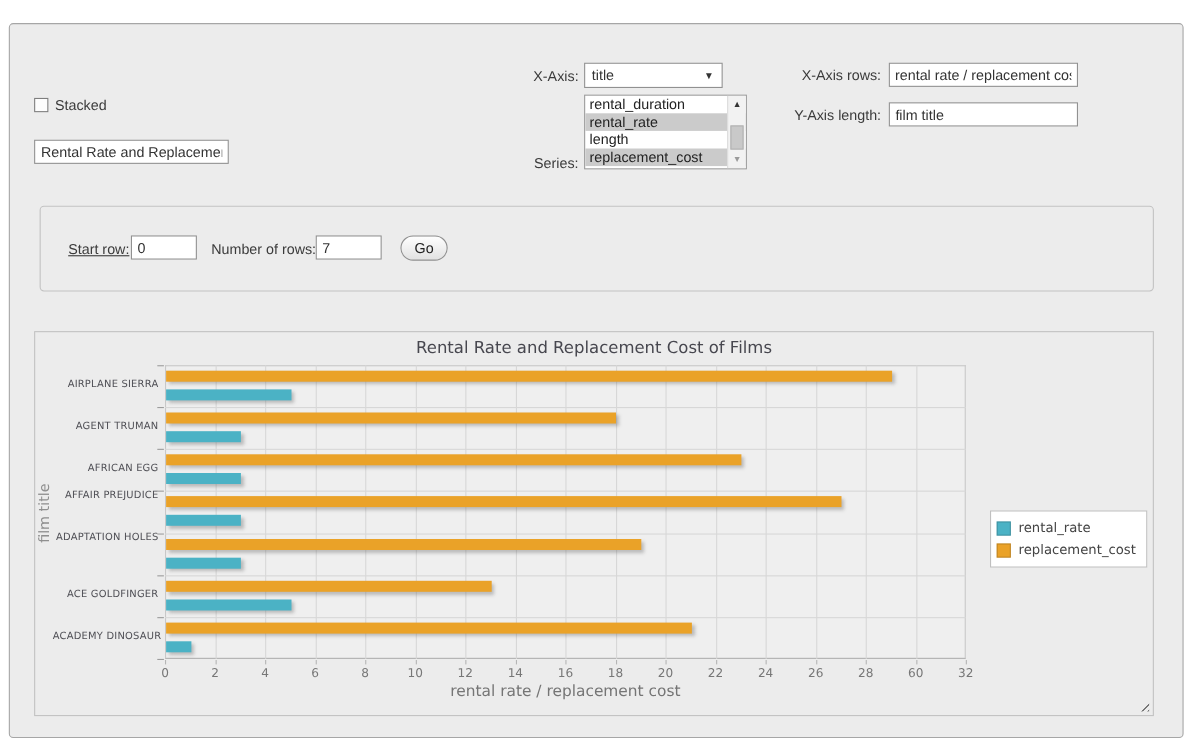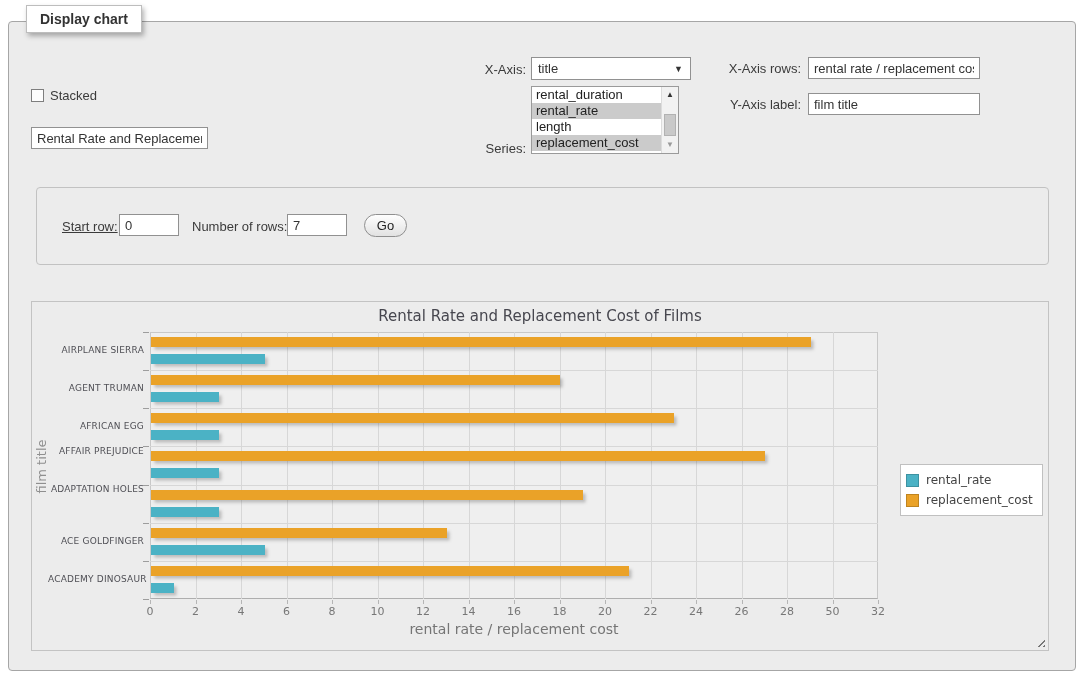--- a/index.html
+++ b/index.html
@@ -26,21 +26,21 @@
   .radio-label { font-size:13px; color:#3b3b3b; }
   .check-row { position:absolute; left:22px; top:66px; display:flex; align-items:center; gap:6px; }
   .checkbox { width:13px; height:13px; border:1px solid #7e7e7e; background:#fdfdfd; }
 
   
   .tinput { position:absolute; height:22px; border:1px solid #919191; background:#fff;
     font-family:"Liberation Sans",sans-serif; font-size:13px; color:#333;
     padding:2px 5px; border-radius:0; }
 
   
-  .selectbox { position:absolute; left:522px; top:35px; width:160px; height:23px;
+  .selectbox { position:absolute; left:522px; top:35px; width:126px; height:23px;
     border:1px solid #919191; background:#fff; display:flex; align-items:center; }
   .selectbox .sel-text { flex:1; font-size:13px; color:#333; padding-left:6px; }
   .selectbox .sel-arrow { font-size:9px; color:#333; padding-right:7px; }
 
   
   .listbox { position:absolute; left:522px; top:64px; width:148px; height:68px;
     border:1px solid #9a9a9a; background:#fff; overflow:hidden; }
   .lb-opt { height:16px; line-height:16px; font-size:13px; color:#222;
     padding-left:4px; white-space:nowrap; }
   .lb-opt.sel { background:#cbcbcb; }
@@ -89,21 +89,20 @@
   .legend-label { font-family:"DejaVu Sans",sans-serif; font-size:12px; color:#444;
     white-space:nowrap; }
   .resize-handle { position:absolute; right:3px; bottom:3px; width:11px; height:11px;
     background:repeating-linear-gradient(315deg, #777 0 1.5px, transparent 1.5px 4px);
     clip-path:polygon(100% 0, 100% 100%, 0 100%); }
 </style>
 </head>
 <body>
 
 <div class="panel">
-  <div class="panel-legend">Display chart</div>
 
 
   <div class="check-row">
     <span class="checkbox"></span>
     <span class="radio-label">Stacked</span>
   </div>
 
   <input class="tinput" style="left: 22px; top: 105px; width: 177px;" value="Rental Rate and Replacement Cost of Films">
 
   <div class="lbl ralign" style="left:420px; top:40px; width:97px;">X-Axis:</div>
@@ -123,21 +122,21 @@
     <div class="lb-scroll">
       <div class="lb-up">▲</div>
       <div class="lb-thumb"></div>
       <div class="lb-down">▼</div>
     </div>
   </div>
 
   <div class="lbl ralign" style="left:700px; top:39px; width:92px;">X-Axis rows:</div>
   <input class="tinput" style="left: 799px; top: 35px; width: 172px;" value="rental rate / replacement cost">
 
-  <div class="lbl ralign" style="left:700px; top:75px; width:92px;">Y-Axis label:</div>
+  <div class="lbl ralign" style="left:700px; top:75px; width:92px;">Y-Axis length:</div>
   <input class="tinput" style="left: 799px; top: 71px; width: 172px;" value="film title">
 
   <div class="rows-box">
     <div class="lbl" style="left:25px; top:31px;text-decoration:underline;">Start row:</div>
     <input class="tinput" style="left: 82px; top: 26px; width: 60px;" value="0">
     <div class="lbl" style="left:155px; top:31px;">Number of rows:</div>
     <input class="tinput" style="left: 250px; top: 26px; width: 60px;" value="7">
     <div class="go-btn">Go</div>
   </div>
 
@@ -184,21 +183,21 @@
         <div class="xtickmark" style="left: 664px;"></div>
         <div class="xtick-label" style="left: 664px;">24</div>
         <div class="vgrid" style="left: 709.5px; top: 30px; height: 267px; position: absolute;"></div>
         <div class="xtickmark" style="left: 709.5px;"></div>
         <div class="xtick-label" style="left: 709.5px;">26</div>
         <div class="vgrid" style="left: 755px; top: 30px; height: 267px; position: absolute;"></div>
         <div class="xtickmark" style="left: 755px;"></div>
         <div class="xtick-label" style="left: 755px;">28</div>
         <div class="vgrid" style="left: 800.5px; top: 30px; height: 267px; position: absolute;"></div>
         <div class="xtickmark" style="left: 800.5px;"></div>
-        <div class="xtick-label" style="left: 800.5px;">50</div>
+        <div class="xtick-label" style="left: 800.5px;">60</div>
         <div class="xtickmark" style="left: 846px;"></div>
         <div class="xtick-label" style="left: 846px;">32</div>
         <div class="cat-label" style="top: 43.0714px;">AIRPLANE SIERRA</div>
         <div class="bar" style="left: 119px; top: 35px; width: 659.522px; background: rgb(234, 162, 40);"></div>
         <div class="bar" style="left: 119px; top: 52px; width: 113.523px; background: rgb(75, 178, 197);"></div>
         <div class="hgrid" style="left: 118px; top: 68.1429px; width: 728px; position: absolute;"></div>
         <div class="cat-label" style="top: 81.2143px;">AGENT TRUMAN</div>
         <div class="bar" style="left: 119px; top: 73.1429px; width: 409.272px; background: rgb(234, 162, 40);"></div>
         <div class="bar" style="left: 119px; top: 90.1429px; width: 68.0225px; background: rgb(75, 178, 197);"></div>
         <div class="hgrid" style="left: 118px; top: 106.286px; width: 728px; position: absolute;"></div>

